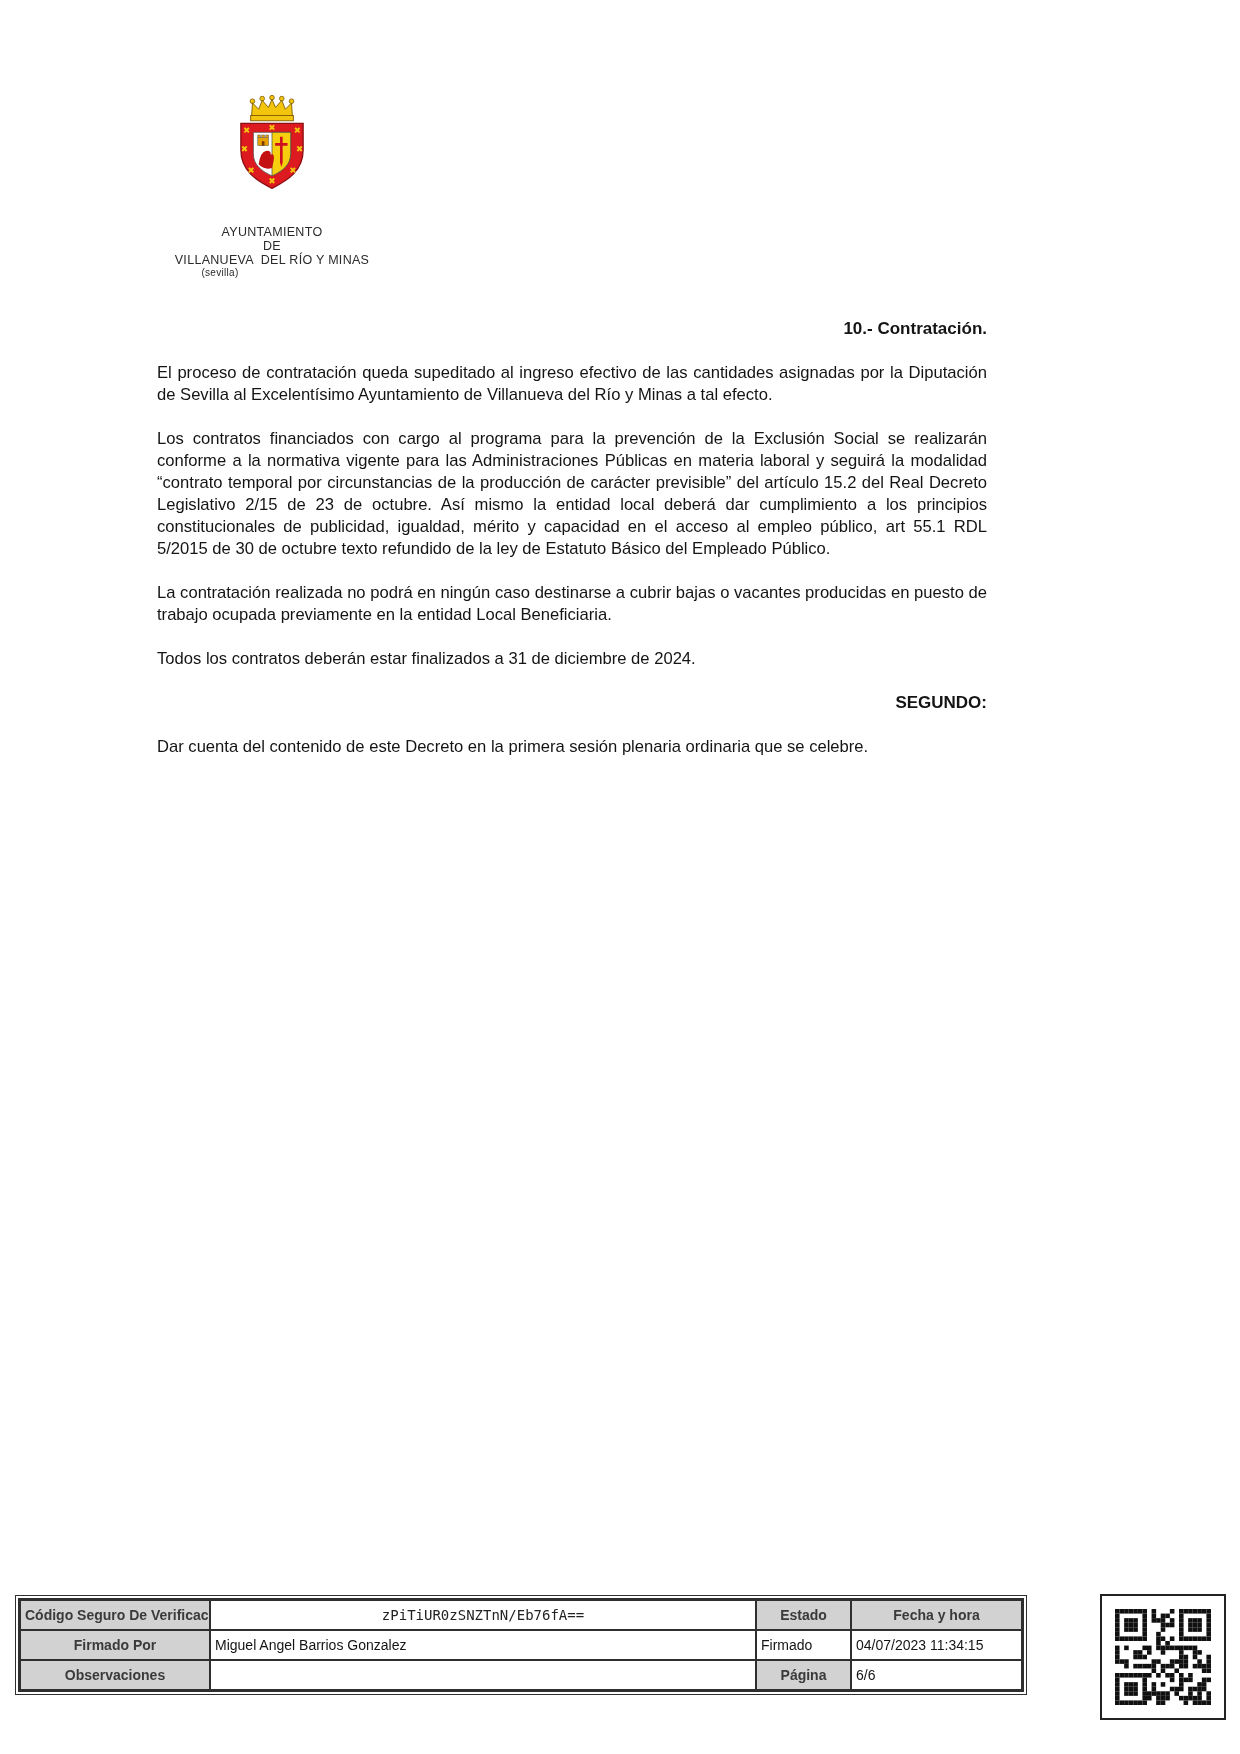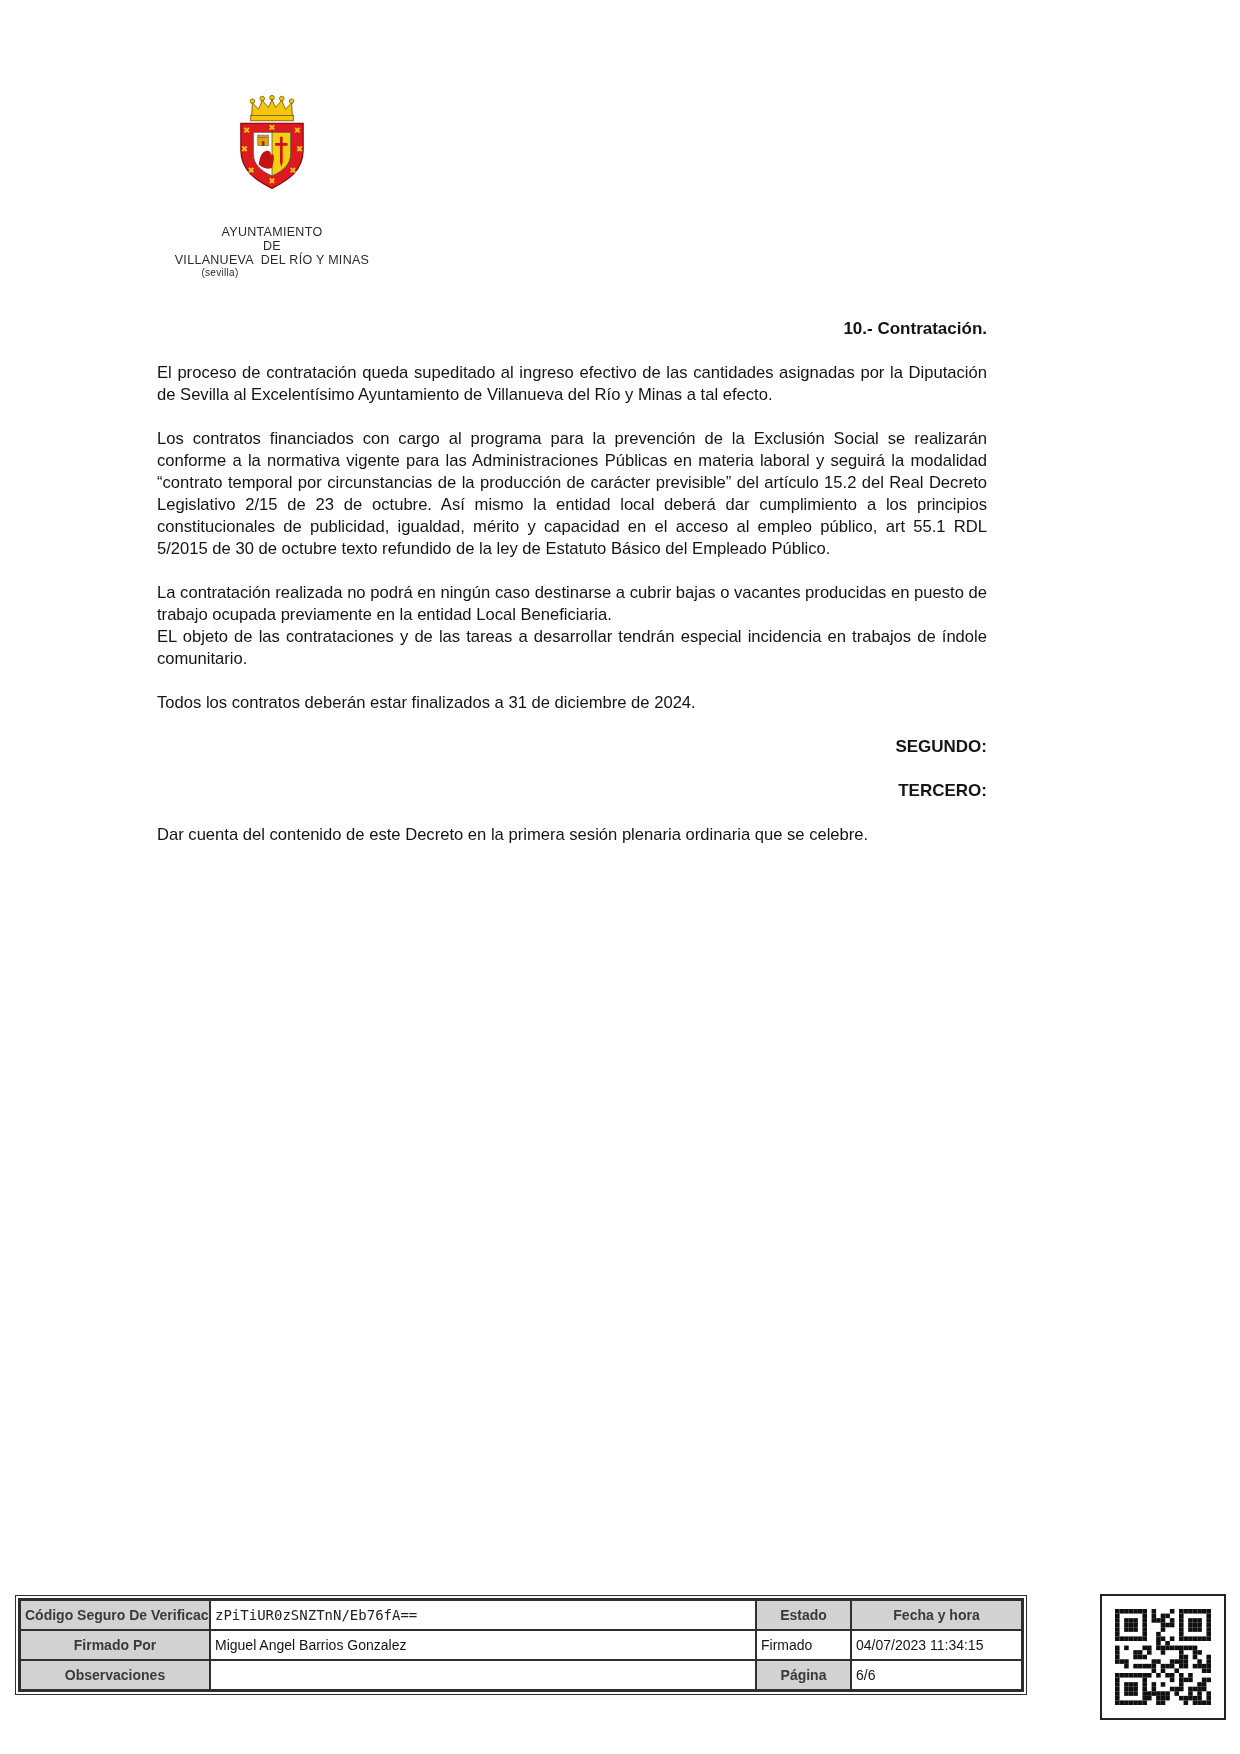--- a/index.html
+++ b/index.html
@@ -38,21 +38,21 @@
   table.sig-table td {
     border:2px solid #2f2f2f; height:26px; padding:1px 4px;
     font-size:14px; overflow:hidden; white-space:nowrap;
   }
   td.lbl {
     background:#d2d2d2; font-weight:bold; text-align:center;
     font-size:13.5px; color:#3a3a3a;
   }
   td.mono {
     font-family:"DejaVu Sans Mono", monospace; font-size:13px;
-    text-align:left; color:#222;
+    text-align:center; color:#222;
   }
   td.name { text-align:left; padding-left:8px; font-size:14.5px; }
   td.center { text-align:left; }
   tr.url-row td { height:38px; }
   col.c1 { width:190px; } col.c2 { width:546px; }
   col.c3 { width:95px; }  col.c4 { width:171px; }
 
   .qr-box {
     position:absolute; left:1100px; top:1594px; width:122px; height:122px;
     border:2px solid #222; background:#fff;
@@ -105,24 +105,22 @@
     <div>DE</div>
     <div class="pre">VILLANUEVA  DEL RÍO Y MINAS</div>
     <div class="small">(sevilla)</div>
   </div>
 
   <main class="body-text">
     <h2>10.- Contratación.</h2>
     <p>El proceso de contratación queda supeditado al ingreso efectivo de las cantidades asignadas por la Diputación de Sevilla al Excelentísimo Ayuntamiento de Villanueva del Río y Minas a tal efecto.</p>
     <p>Los contratos financiados con cargo al programa para la prevención de la Exclusión Social se realizarán conforme a la normativa vigente para las Administraciones Públicas en materia laboral y seguirá la modalidad “contrato temporal por circunstancias de la producción de carácter previsible” del artículo 15.2 del Real Decreto Legislativo 2/15 de 23 de octubre. Así mismo la entidad local deberá dar cumplimiento a los principios constitucionales de publicidad, igualdad, mérito y capacidad en el acceso al empleo público, art 55.1 RDL 5/2015 de 30 de octubre texto refundido de la ley de Estatuto Básico del Empleado Público.</p>
     <p>La contratación realizada no podrá en ningún caso destinarse a cubrir bajas o vacantes producidas en puesto de trabajo ocupada previamente en la entidad Local Beneficiaria.</p>
-    <p class="joined">EL objeto de las contrataciones y de las tareas a desarrollar tendrán especial incidencia en trabajos de índole comunitario.</p>
     <p>Todos los contratos deberán estar finalizados a 31 de diciembre de 2024.</p>
     <h2>SEGUNDO:</h2>
-    <h2>TERCERO:</h2>
     <p>Dar cuenta del contenido de este Decreto en la primera sesión plenaria ordinaria que se celebre.</p>
   </main>
 
   <div class="tbl-wrap">
     <table class="sig-table">
       <colgroup>
           <col class="c1">
           <col class="c2">
           <col class="c3">
           <col class="c4">

